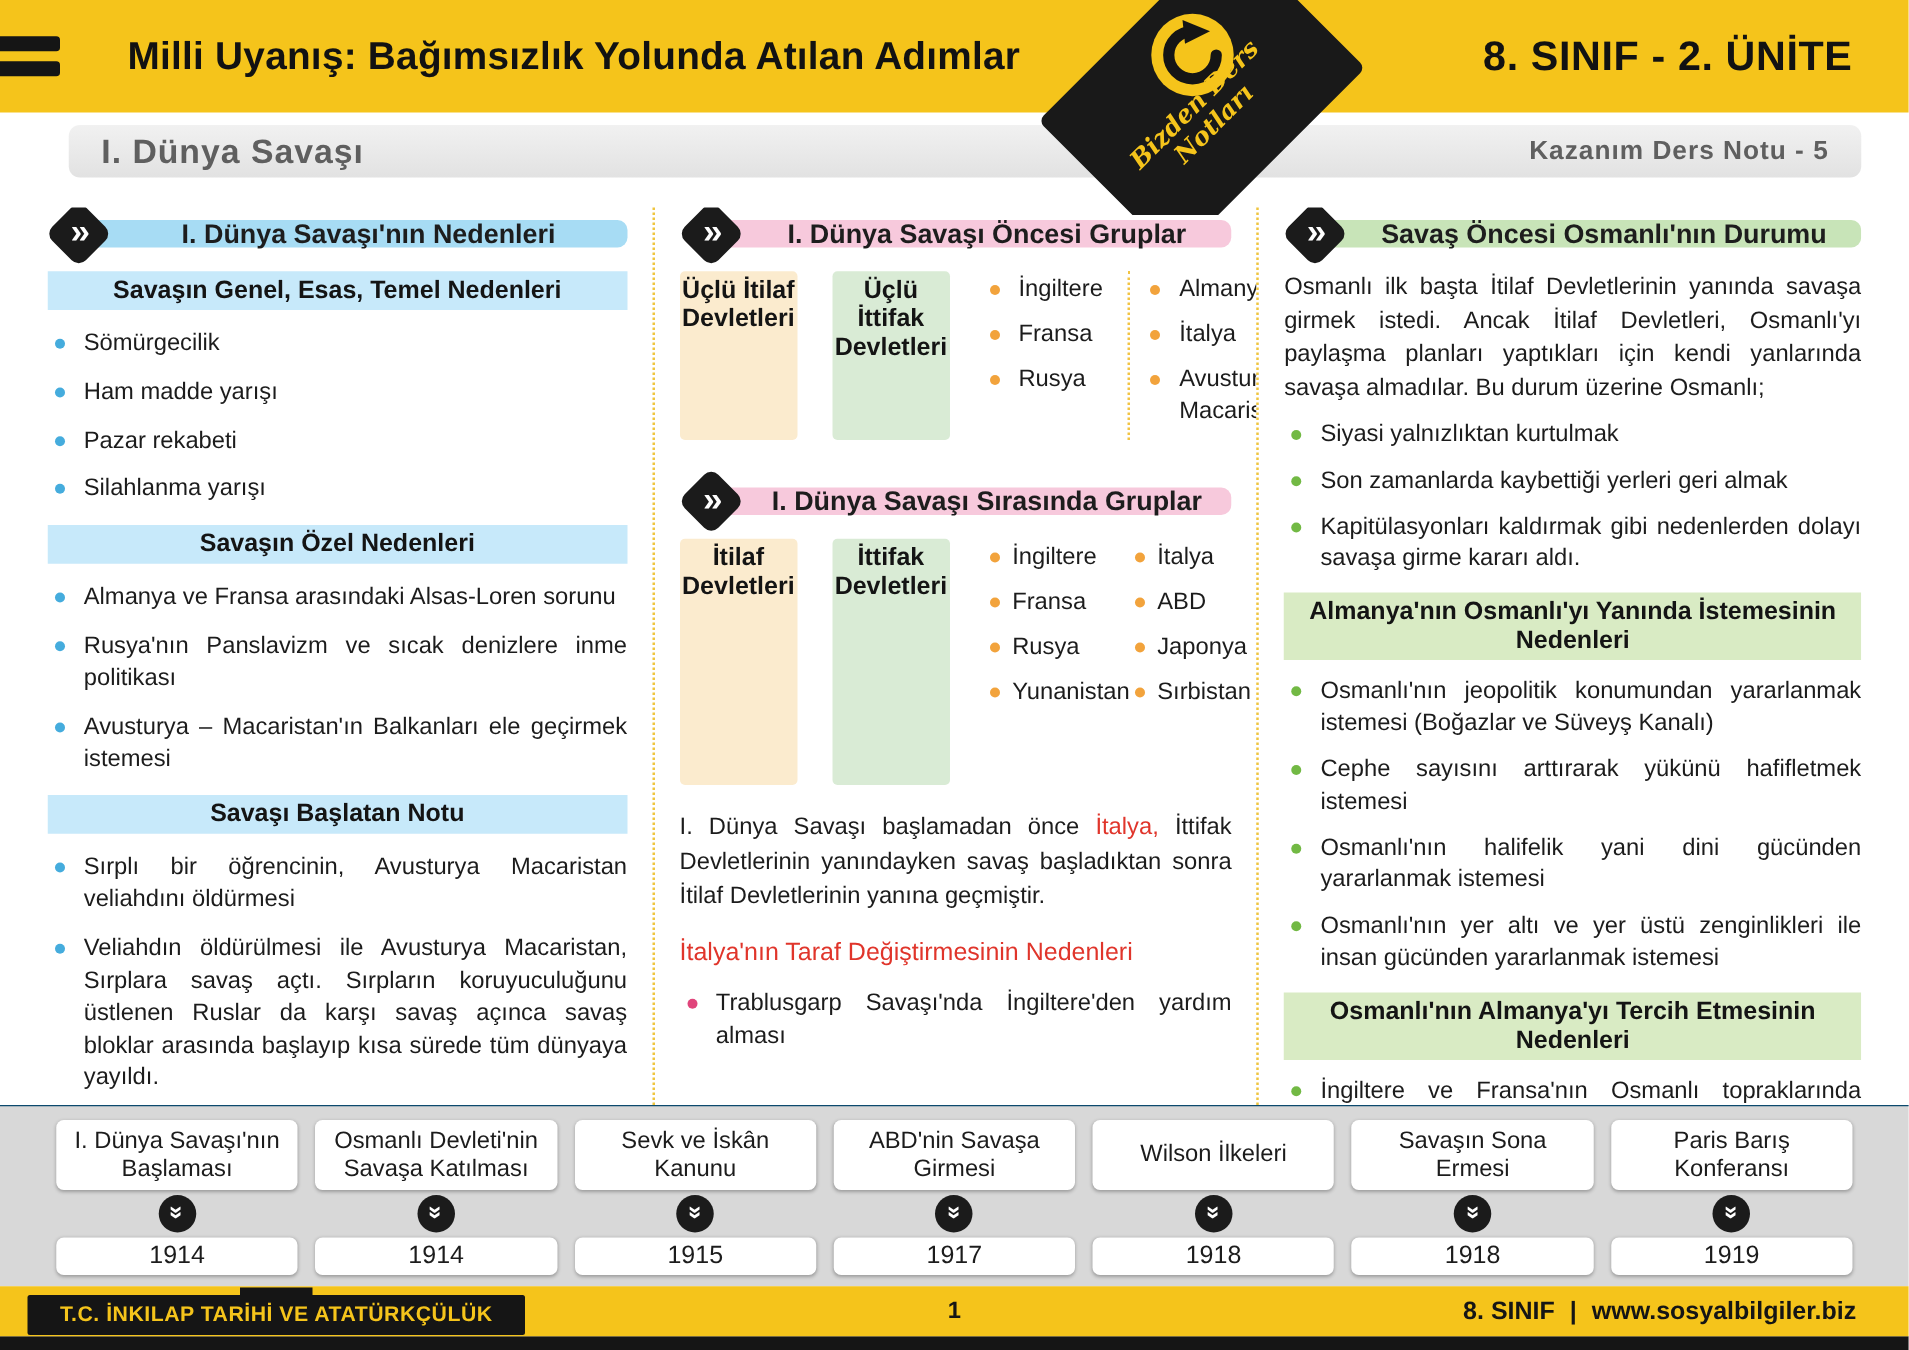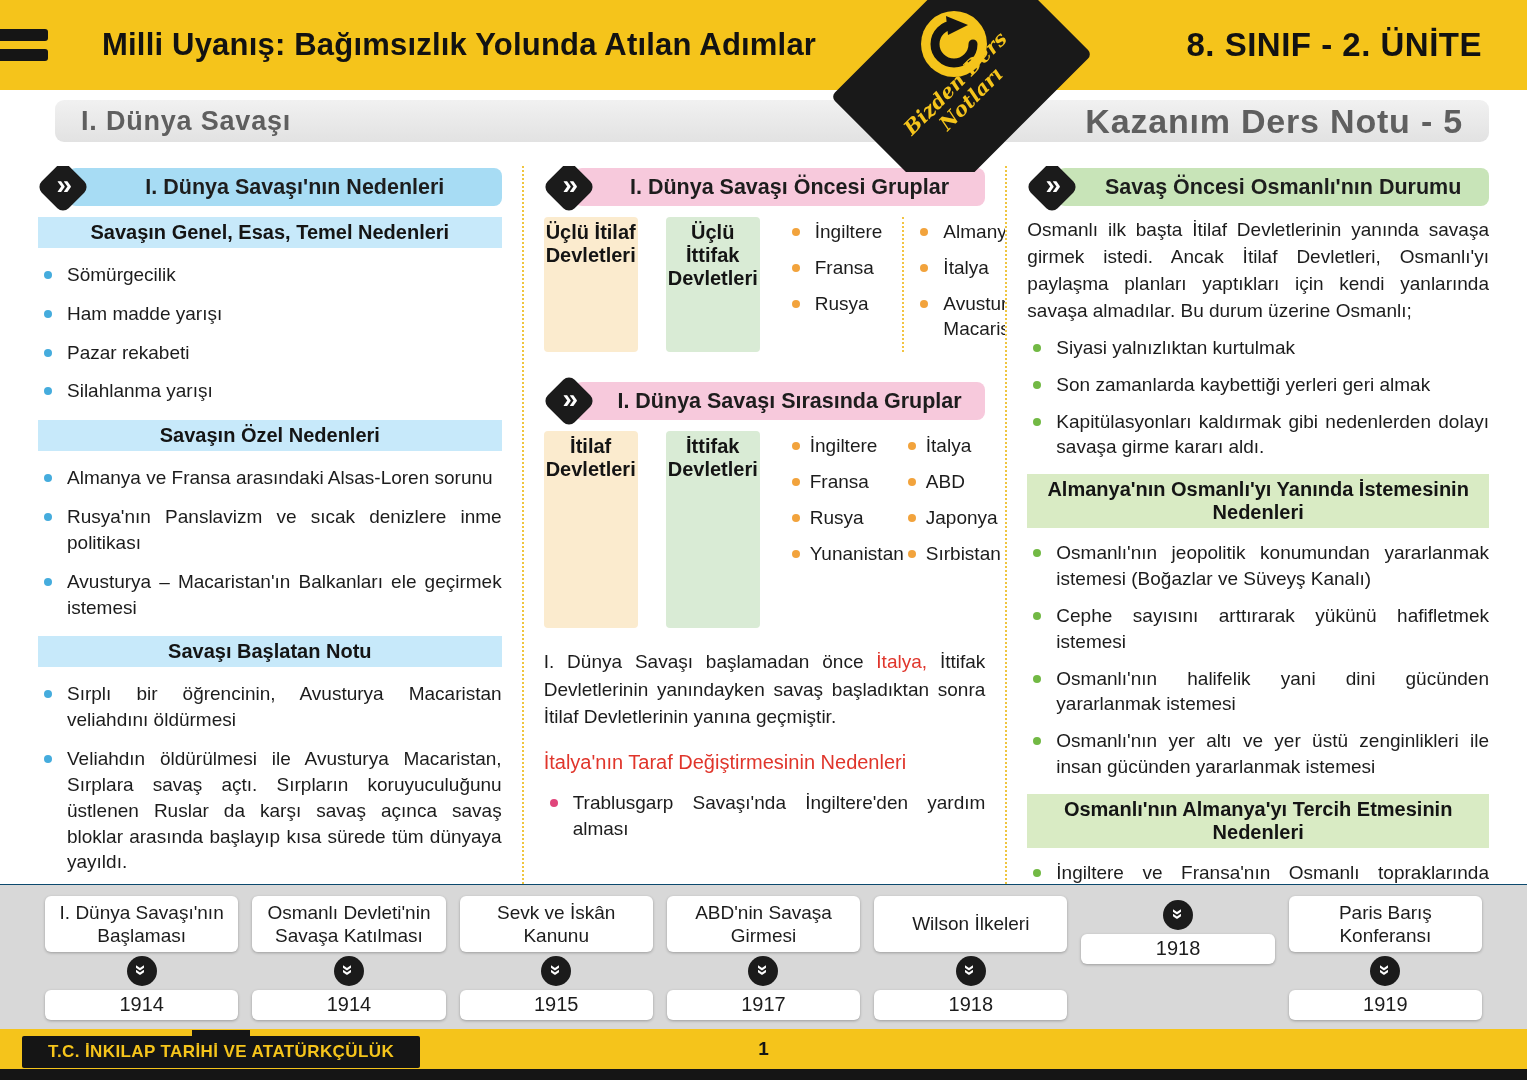--- a/index.html
+++ b/index.html
@@ -23,34 +23,34 @@
   .ribbon-wrap { position: absolute; left: 820px; top: 0; width: 292px; height: 172px; overflow: hidden; z-index: 6; pointer-events: none; }
   .ribbon { position: absolute; left: 34px; top: -2px; width: 215px; height: 155px; background: #191919; transform: rotate(-45deg); border-radius: 6px; }
   .ribbon-logo { position: absolute; left: 98px; top: 8px; width: 72px; height: 72px; }
   .ribbon-text { position: absolute; left: 73px; top: 69px; width: 140px; transform: rotate(-45deg); text-align: center;
     font-family: "DejaVu Serif", serif; font-style: italic; font-weight: bold; font-size: 20px; line-height: 1.1; color: #F5C41B; }
 
   
   .subtitle-bar { margin: 10px 38px 0 55px; height: 42px; background: linear-gradient(#f1f1f1, #e2e2e2); border-radius: 9px;
     display: flex; align-items: center; padding: 0 26px; flex: 0 0 auto; }
   .subtitle { font-size: 27px; font-weight: bold; color: #5f5f5f; letter-spacing: 0.8px; }
-  .note-label { margin-left: auto; font-size: 34px; font-weight: bold; color: #5f5f5f; letter-spacing: 0.8px; }
+  .note-label { margin-left: auto; font-size: 21px; font-weight: bold; color: #5f5f5f; letter-spacing: 0.8px; }
 
   
   .content { flex: 1 1 auto; display: grid; grid-template-columns: 1fr 1fr 1fr; padding: 24px 38px 0; overflow: hidden; }
   .col { padding: 0 20px; overflow: hidden; }
   .col:first-child { padding-left: 0; }
   .col:last-child { padding-right: 0; }
   .col + .col { border-left: 2px dotted #EFC53F; }
 
   .col-head { display: flex; align-items: center; margin-bottom: 9px; }
   .diamond { width: 38px; height: 38px; background: #1b1b1b; border-radius: 8px; transform: rotate(45deg);
     display: flex; align-items: center; justify-content: center; flex: 0 0 auto; margin: 2px -14px 2px 6px; position: relative; z-index: 2; }
   .diamond span { transform: rotate(-45deg); color: #fff; font-size: 28px; font-weight: bold; line-height: 1; margin-top: -4px; }
-  .banner { flex: 1; height: 38px; border-radius: 8px; display: flex; align-items: center; justify-content: center;
+  .banner { flex: 1; height: 22px; border-radius: 8px; display: flex; align-items: center; justify-content: center;
     font-size: 21.5px; font-weight: bold; color: #1d1d1d; padding-left: 20px; }
   .banner.blue { background: #A7DCF4; }
   .banner.pink { background: #F7C9DC; }
   .banner.green { background: #C8E4B8; }
 
   .subhead { text-align: center; font-weight: bold; font-size: 20px; padding: 4px 6px; margin: 2px 0 14px; color: #141414; }
   .subhead.blue { background: #C7E9FA; }
   .subhead.blue.mid { margin-top: 16px; }
   .subhead.green { background: #D9EBC4; margin: 14px 0 12px; }
 
@@ -453,20 +453,21 @@
 
       <div class="event">
         <div class="event-label">Wilson İlkeleri</div>
         <div class="event-circle">
           <span>»</span>
         </div>
         <div class="event-year">1918</div>
       </div>
 
       <div class="event">
+        <div class="event-label">Savaşın Sona Ermesi</div>
         <div class="event-circle">
           <span>»</span>
         </div>
         <div class="event-year">1918</div>
       </div>
 
       <div class="event">
         <div class="event-label">Paris Barış Konferansı</div>
         <div class="event-circle">
           <span>»</span>
@@ -474,15 +475,20 @@
         <div class="event-year">1919</div>
       </div>
     </section>
 
   <footer class="footer">
     <div class="footer-left">
       <span class="footer-dash"></span>
       <span class="footer-course">T.C. İNKILAP TARİHİ VE ATATÜRKÇÜLÜK</span>
     </div>
     <div class="footer-page">1</div>
+    <div class="footer-right">
+      <span>8. SINIF</span>
+      <span class="sep">|</span>
+      <span>www.sosyalbilgiler.biz</span>
+    </div>
   </footer>
   <div class="bottom-strip"></div>
 </div>
 
 </body></html>

